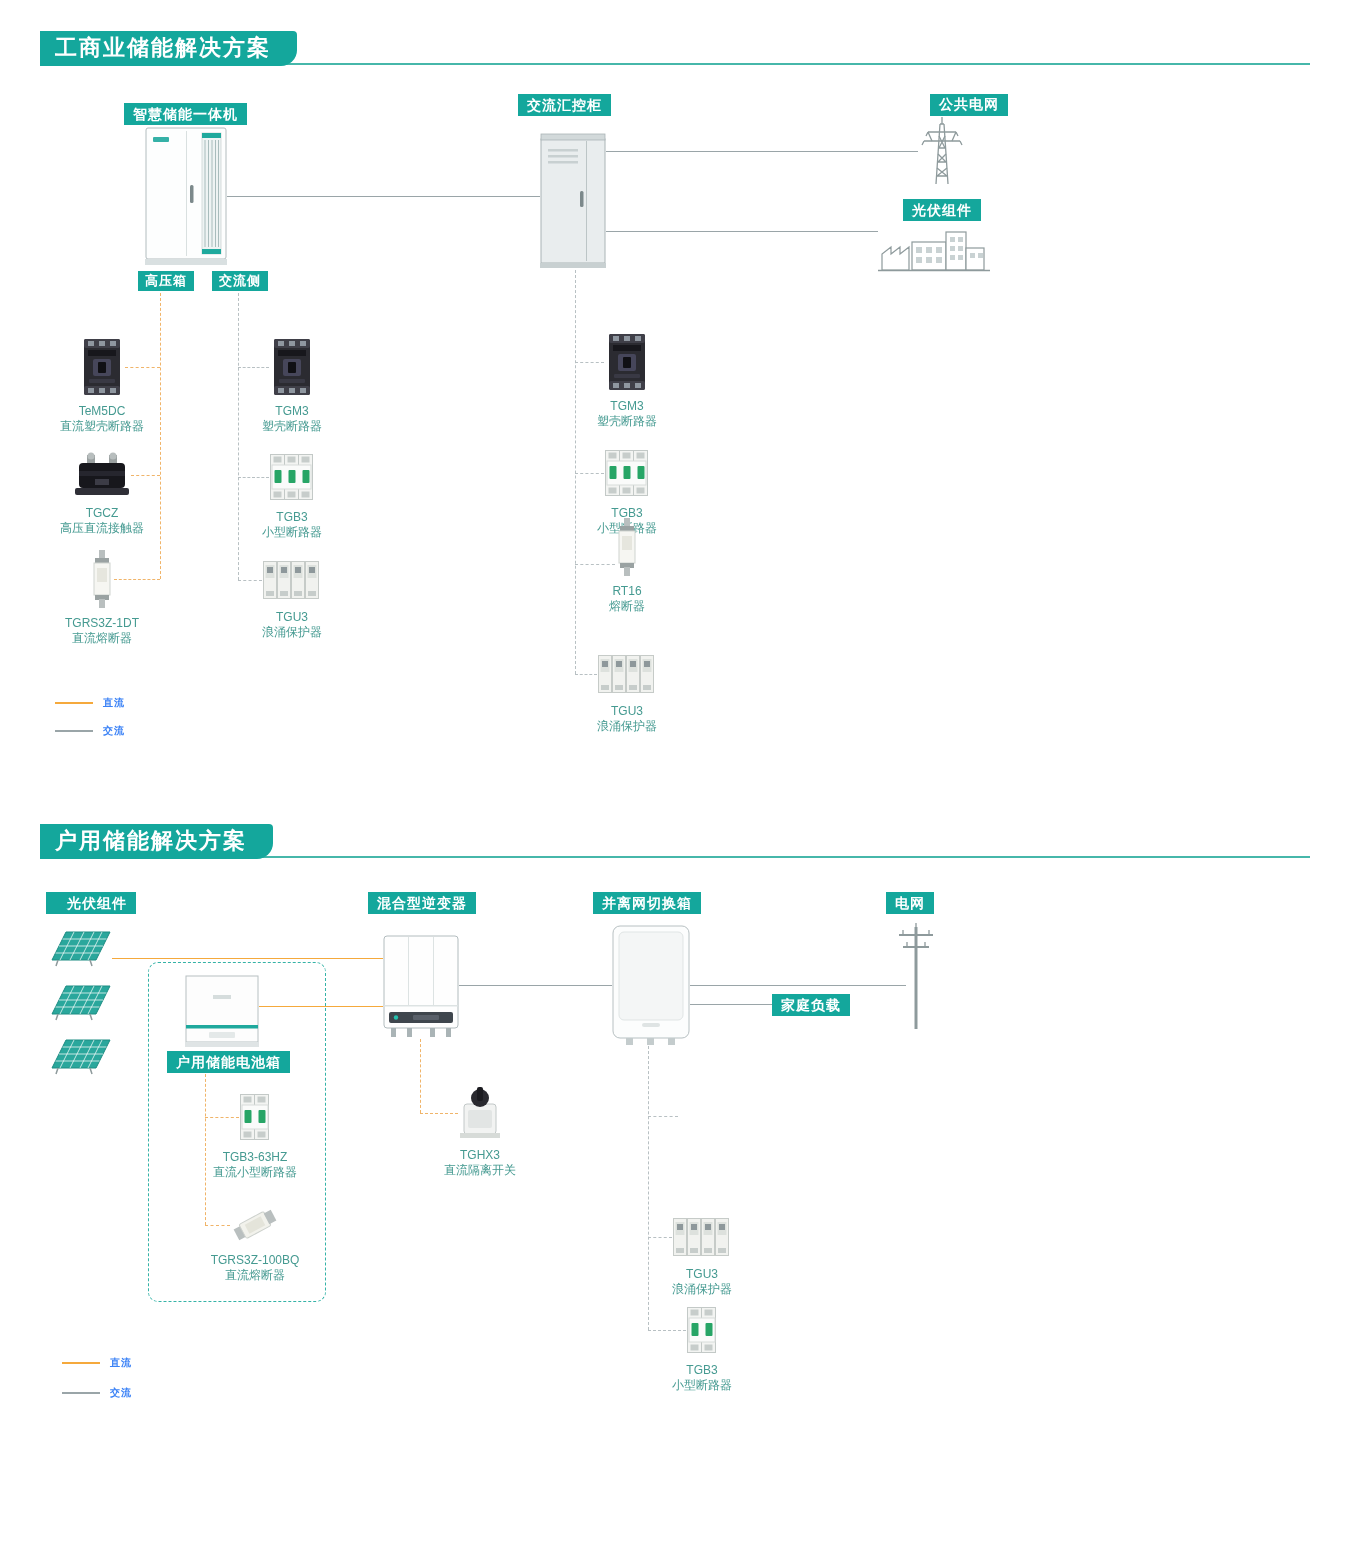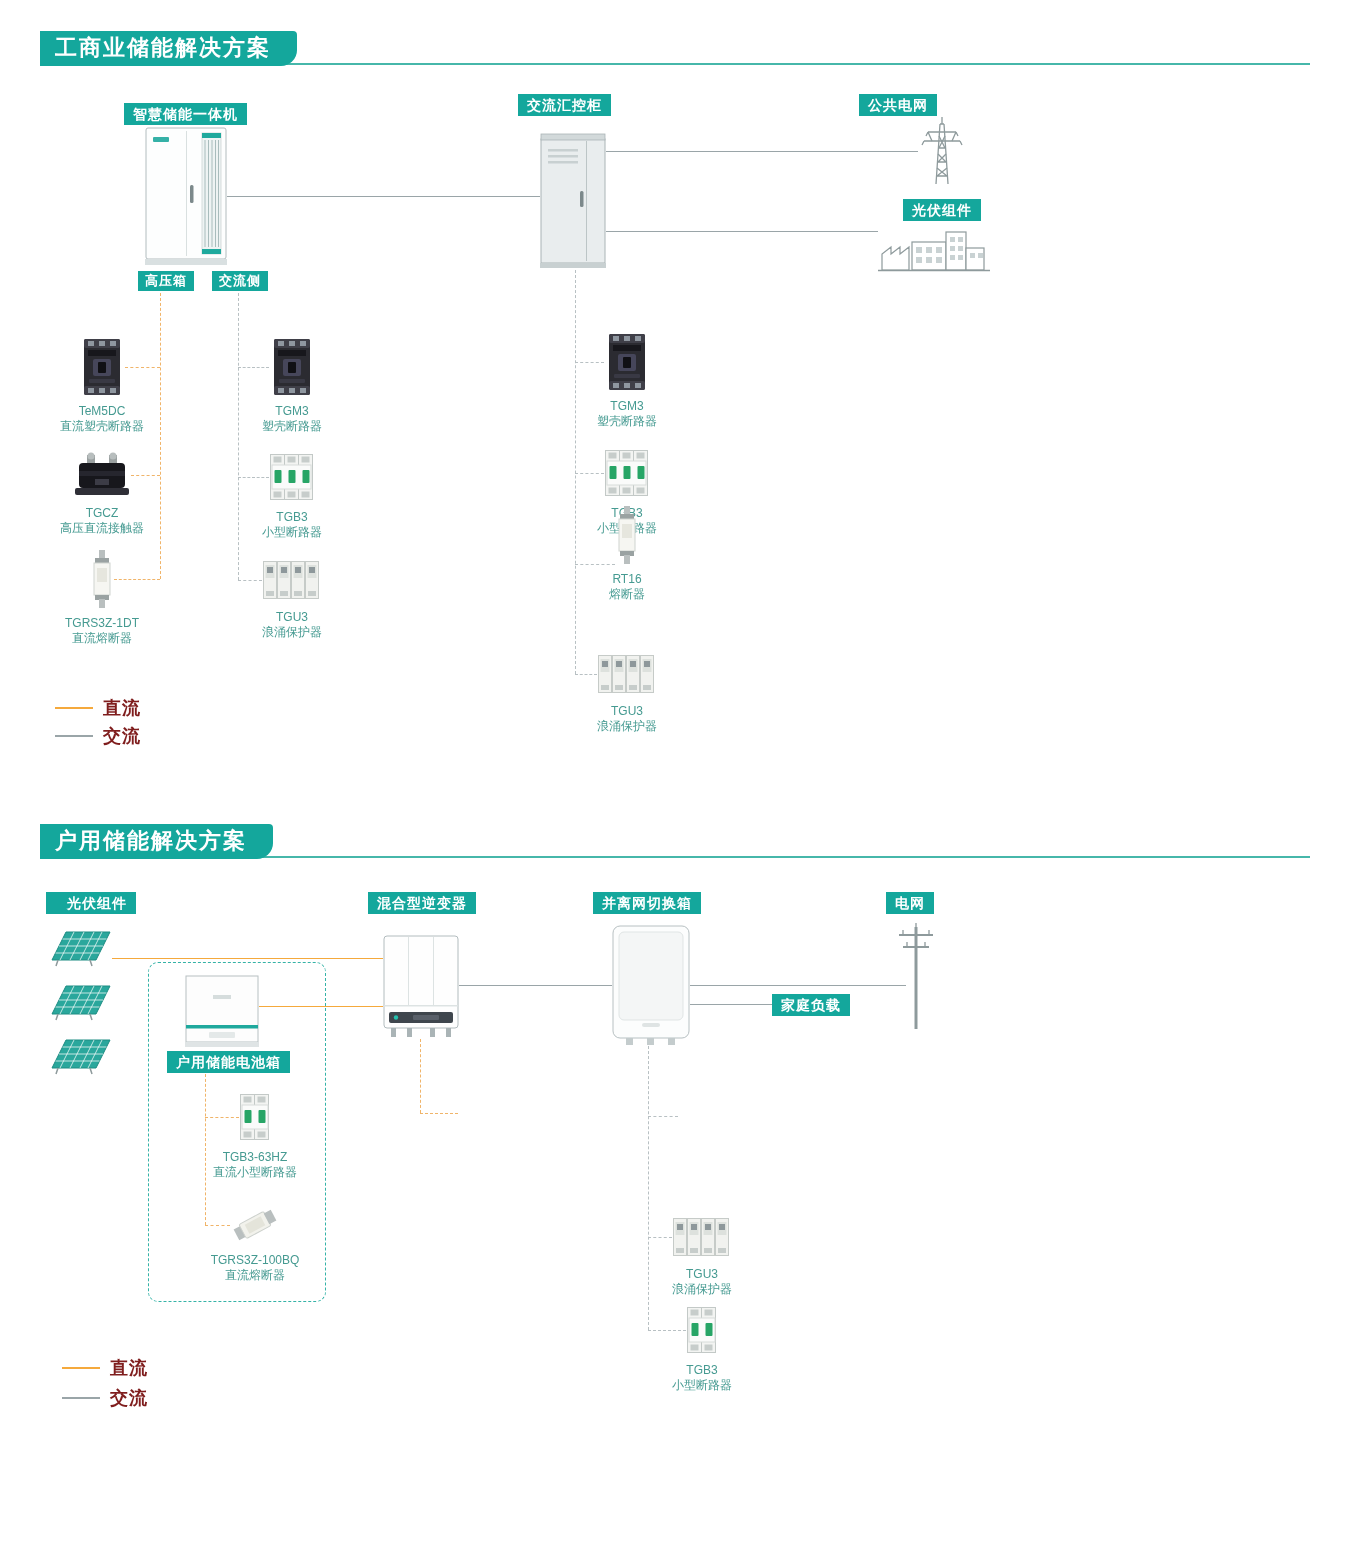--- a/index.html
+++ b/index.html
@@ -27,21 +27,21 @@
   .h-dash-orange  { border-top:1px dashed #f0b469; }
   .v-dash-gray    { border-left:1px dashed #b8c0c3; }
   .v-dash-orange  { border-left:1px dashed #f0b469; }
 
   .dashed-zone { position:absolute; border:1px dashed #35b3a7; border-radius:10px; }
 
   .legend-row { position:absolute; display:flex; align-items:center; gap:10px; }
   .legend-swatch { width:38px; height:2px; }
   .legend-swatch.dc { background:#f5a93c; }
   .legend-swatch.ac { background:#9aa5a8; }
-  .legend-label { font-size:18px; font-weight:bold; color:#7f1d1d; letter-spacing:1px; }
+  .legend-label { font-size:10px; font-weight:bold; color:#3b82f6; letter-spacing:1px; }
 
   svg.icon { display:block; }
 </style>
 </head>
 <body>
 
 <svg width="0" height="0" style="position:absolute" aria-hidden="true">
   <defs>
     <symbol id="sym-mccb" viewBox="0 0 46 58">
       <rect x="5" y="1" width="36" height="56" rx="2" fill="#2b2b31"></rect>
@@ -291,21 +291,21 @@
   </defs>
 </svg>
 
 <div id="canvas">
 
   <div class="sec-underline" style="left:40px; top:63px; width:1270px;"></div>
   <div class="sec-title" style="left:40px; top:31px;">工商业储能解决方案</div>
 
   <div class="node-badge" style="left:124px; top:94px;margin-top:9px;">智慧储能一体机</div>
   <div class="node-badge" style="left:518px; top:94px;">交流汇控柜</div>
-  <div class="node-badge" style="left:859px; top:94px;">公共电网</div>
+  <div class="node-badge" style="left:930px; top:94px;font-family:Liberation Mono, monospace;">公共电网</div>
   <div class="node-badge" style="left:903px; top:199px;">光伏组件</div>
   <div class="node-badge sub-badge" style="left:138px; top:271px;">高压箱</div>
   <div class="node-badge sub-badge" style="left:212px; top:271px;">交流侧</div>
 
   <svg class="icon" style="position:absolute; left:145px; top:127px;" width="82" height="138">
       <use href="#sym-cab-ess"></use>
     </svg>
   <svg class="icon" style="position:absolute; left:540px; top:133px;" width="66" height="136">
       <use href="#sym-cab-ac"></use>
     </svg>
@@ -387,21 +387,21 @@
     <div class="model">TGM3</div>
     <div class="desc">塑壳断路器</div>
   </div>
   <div class="prod" style="left:572px; top:448px;">
     <svg class="icon" width="46" height="50">
         <use href="#sym-mcb3"></use>
       </svg>
     <div class="model">TGB3</div>
     <div class="desc">小型断路器</div>
   </div>
-  <div class="prod" style="left:572px; top:506px;">
+  <div class="prod" style="left:572px; top:518px;">
     <svg class="icon" width="24" height="58">
         <use href="#sym-fuse-v"></use>
       </svg>
     <div class="model">RT16</div>
     <div class="desc">熔断器</div>
   </div>
   <div class="prod" style="left:572px; top:652px;">
     <svg class="icon" width="60" height="44">
         <use href="#sym-spd"></use>
       </svg>
@@ -479,20 +479,27 @@
     <div class="desc">直流小型断路器</div>
   </div>
   <div class="prod" style="left:200px; top:1205px;">
     <svg class="icon" width="50" height="40">
         <use href="#sym-fuse-d"></use>
       </svg>
     <div class="model">TGRS3Z-100BQ</div>
     <div class="desc">直流熔断器</div>
   </div>
 
+  <div class="prod" style="left:425px; top:1086px;">
+    <svg class="icon" width="44" height="54">
+        <use href="#sym-rotary"></use>
+      </svg>
+    <div class="model">TGHX3</div>
+    <div class="desc">直流隔离开关</div>
+  </div>
 
   <div class="prod" style="left:647px; top:1215px;">
     <svg class="icon" width="60" height="44">
         <use href="#sym-spd"></use>
       </svg>
     <div class="model">TGU3</div>
     <div class="desc">浪涌保护器</div>
   </div>
   <div class="prod" style="left:647px; top:1305px;">
     <svg class="icon" width="32" height="50">

